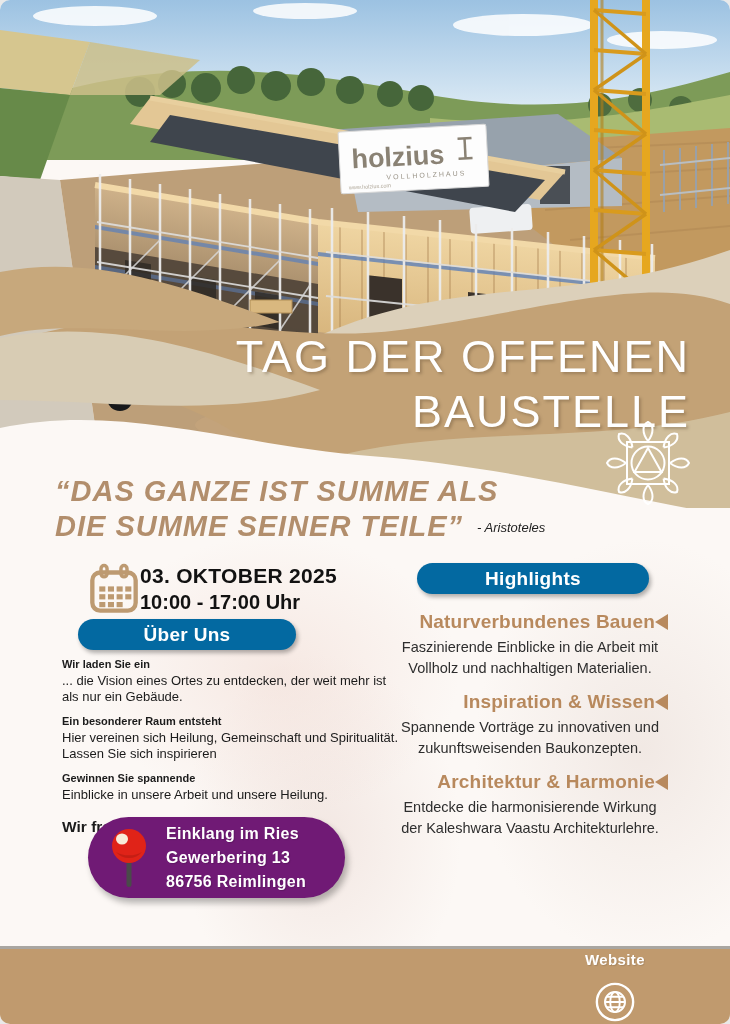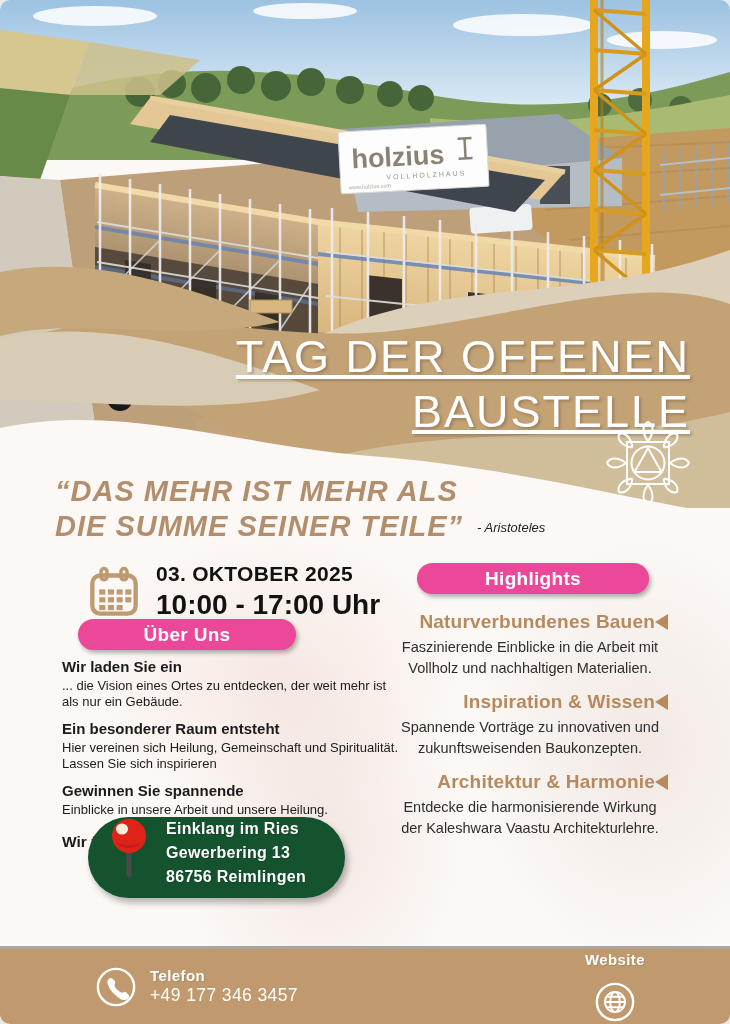--- a/index.html
+++ b/index.html
@@ -13,21 +13,20 @@
   .photo { position:absolute; left:0; top:0; width:730px; height:460px; }
   .photo svg { display:block; }
   
   .waves { position:absolute; left:0; top:250px; width:730px; height:270px; }
   
   .title {
     position:absolute; right:40px; top:330px; text-align:right;
     color:#ffffff; font-weight:300; letter-spacing:2px;
     font-size:45px; line-height:1.22;
     text-shadow:2px 2px 3px rgba(90,70,45,.35);
-    text-decoration:underline;
   }
   
   .logo { position:absolute; left:606px; top:421px; width:84px; height:84px; }
   
   .lower-bg {
     position:absolute; left:0; top:508px; width:730px; height:438px;
     background:
       radial-gradient(ellipse 260px 200px at 38% 38%, rgba(236,206,196,.38), transparent 70%),
       radial-gradient(ellipse 200px 260px at 44% 75%, rgba(225,200,192,.35), transparent 70%),
       radial-gradient(ellipse 240px 300px at 88% 55%, rgba(228,214,207,.45), transparent 70%),
@@ -37,45 +36,45 @@
   .quote {
     position:absolute; left:55px; top:474px; width:560px;
     font-style:italic; font-weight:600; color:#b28e6c;
     font-size:29px; letter-spacing:1px; line-height:1.2;
   }
   .quote .attr {
     font-size:13px; font-weight:400; color:#222; letter-spacing:0;
     margin-left:14px; vertical-align:4px;
   }
   
-  .date-row { position:absolute; left:88px; top:562px; display:flex; align-items:center; gap:16px; }
+  .date-row { position:absolute; left:88px; top:562px; display:flex; align-items:center; }
   .date-row .cal { width:52px; height:54px; }
   .date-row .d1 { font-size:21px; font-weight:800; color:#121212; letter-spacing:.3px; }
-  .date-row .d2 { font-size:28px; font-weight:700; color:#121212; margin-top:3px; }
+  .date-row .d2 { font-size:20px; font-weight:700; color:#121212; margin-top:3px; }
   
   .pill-btn {
-    background:#ec4899; color:#fff; font-weight:700; font-size:19px;
+    background:#0369a1; color:#fff; font-weight:700; font-size:19px;
     border-radius:16px; text-align:center; line-height:31px; height:31px;
     box-shadow:2px 3px 4px rgba(0,0,0,.3); letter-spacing:.3px;
   }
   .uber-btn { position:absolute; left:78px; top:619px; width:218px; }
   
   .about { position:absolute; left:62px; top:658px; width:336px; color:#1b1b1b; }
   .about-item { margin-bottom:9px; }
-  .about-item h3 { font-size:15px; font-weight:800; line-height:1.25; }
+  .about-item h3 { font-size:11px; font-weight:800; line-height:1.25; }
   .about-item p  { font-size:13px; line-height:1.28; margin-top:1px; }
   .about-item p:empty { display:none; }
   .about-item.closing { margin-top:14px; }
   .about-item.closing h3 { font-size:15.5px; }
   
   .loc {
     position:absolute; left:88px; top:817px; width:257px; height:81px;
-    background:#14532d; border-radius:44px;
+    background:#701a75; border-radius:44px;
     box-shadow:3px 5px 6px rgba(0,0,0,.28);
-    display:flex; gap:14px; padding-left:20px;
+    display:flex; align-items:center; gap:14px; padding-left:20px;
   }
   .loc .pin { width:44px; height:62px; flex:0 0 auto; }
   .loc .loc-text { color:#fff; font-weight:700; font-size:16px; line-height:1.5;
     text-shadow:1px 1px 1px rgba(0,0,0,.15); letter-spacing:.3px; }
   
   .highlights { position:absolute; left:398px; top:563px; width:270px;
     display:flex; flex-direction:column; align-items:flex-end; }
   .hl-btn { width:232px; margin-bottom:17px; align-self:center; }
   .hl-item { display:flex; flex-direction:column; align-items:flex-end; margin-bottom:12px; }
   .hl-head { display:flex; align-items:center; gap:0; }
@@ -331,21 +330,21 @@
       </g>
       <rect x="-21" y="-21" width="42" height="42"></rect>
       <circle r="16.5"></circle>
       <path d="M0,-15 L13.5,9 L-13.5,9 Z"></path>
     </g>
   </svg>
 
   <div class="lower-bg"></div>
 
   <div class="quote">
-    <div>“DAS MEHR IST MEHR ALS</div>
+    <div>“DAS GANZE IST SUMME ALS</div>
     <div><span>DIE SUMME SEINER TEILE”</span><span class="attr">- Aristoteles</span></div>
   </div>
 
   <div class="date-row">
     <svg class="cal" viewBox="0 0 60 58">
       <rect x="5" y="10" width="50" height="44" rx="9" fill="none" stroke="#bd9a71" stroke-width="5"></rect>
       <rect x="15" y="2" width="7" height="13" rx="3.5" fill="none" stroke="#bd9a71" stroke-width="4"></rect>
       <rect x="38" y="2" width="7" height="13" rx="3.5" fill="none" stroke="#bd9a71" stroke-width="4"></rect>
       <g fill="#bd9a71">
         <rect x="13" y="26" width="7" height="6"></rect>
@@ -425,30 +424,20 @@
       <div class="hl-head">
         <span class="t">Architektur &amp; Harmonie</span>
         <span class="tri-left"></span>
       </div>
       <p>Entdecke die harmonisierende Wirkung der Kaleshwara Vaastu Architekturlehre.</p>
     </div>
 
   </div>
 
   <div class="footer">
-    <div class="f-group f-left">
-      <svg class="f-icon" viewBox="0 0 44 44">
-        <circle cx="22" cy="22" r="19" fill="none" stroke="#ffffff" stroke-width="2.5"></circle>
-        <path d="M13,17 q2,-5 6,-3 l3,3 q2,2 0,4.5 q-0.5,3 3.5,7 q4,4 7,3.5 q2.5,-2 4.5,0 l3,3 q2,4 -3,6 q-5,2 -12,-4 q-5,-4 -8.5,-9 q-4.5,-7 -3.5,-11 z" fill="#ffffff" transform="scale(0.82) translate(3,2)"></path>
-      </svg>
-      <div class="f-col">
-        <div class="lab">Telefon</div>
-        <div class="val">+49 177 346 3457</div>
-      </div>
-    </div>
     <div class="f-group f-right">
       <div class="f-col right">
         <div class="lab">Website</div>
       </div>
       <svg class="f-icon" viewBox="0 0 44 44">
         <circle cx="22" cy="22" r="19" fill="none" stroke="#ffffff" stroke-width="2.5"></circle>
         <g stroke="#ffffff" stroke-width="2" fill="none">
           <circle cx="22" cy="22" r="10.5"></circle>
           <ellipse cx="22" cy="22" rx="5" ry="10.5"></ellipse>
           <line x1="11.5" y1="22" x2="32.5" y2="22"></line>

